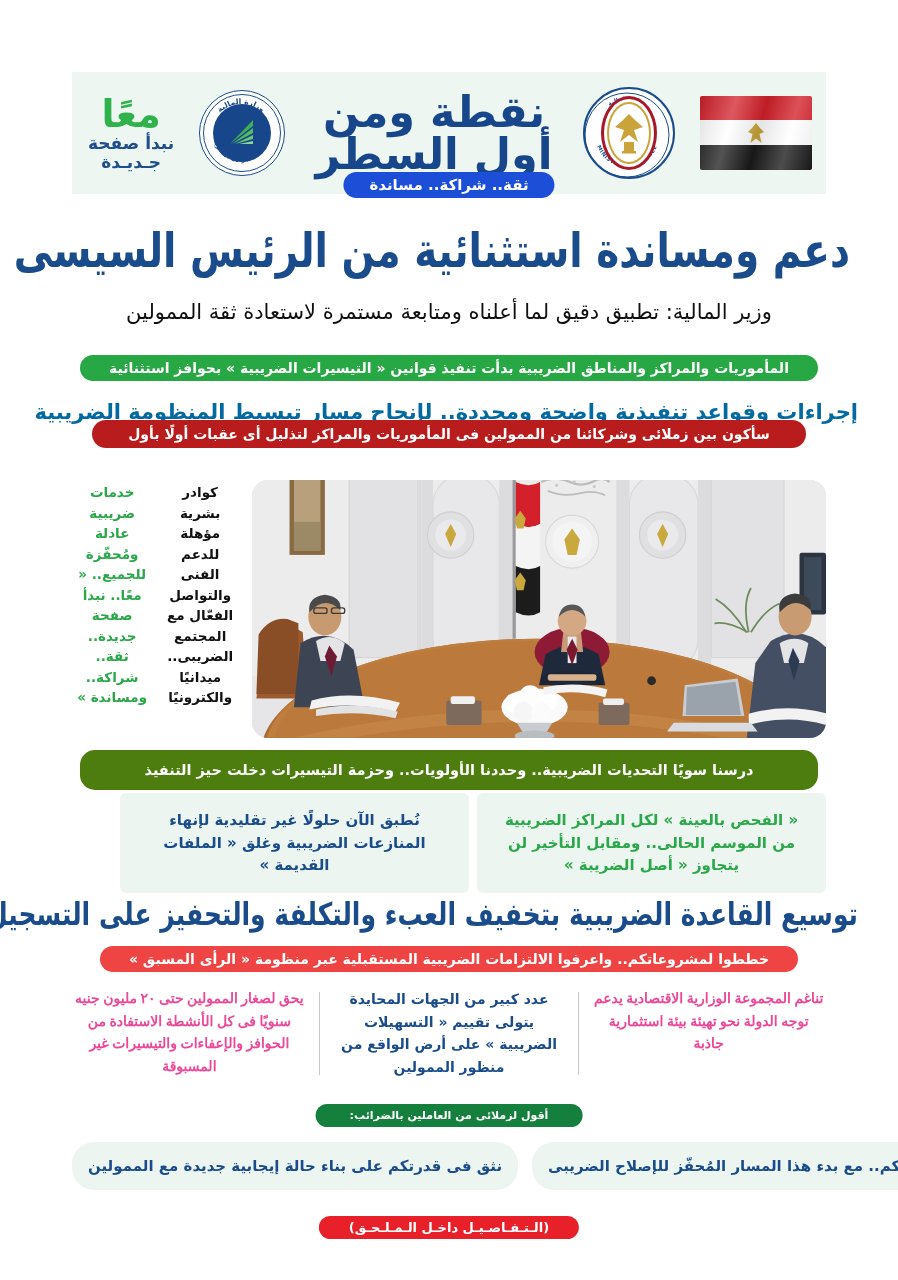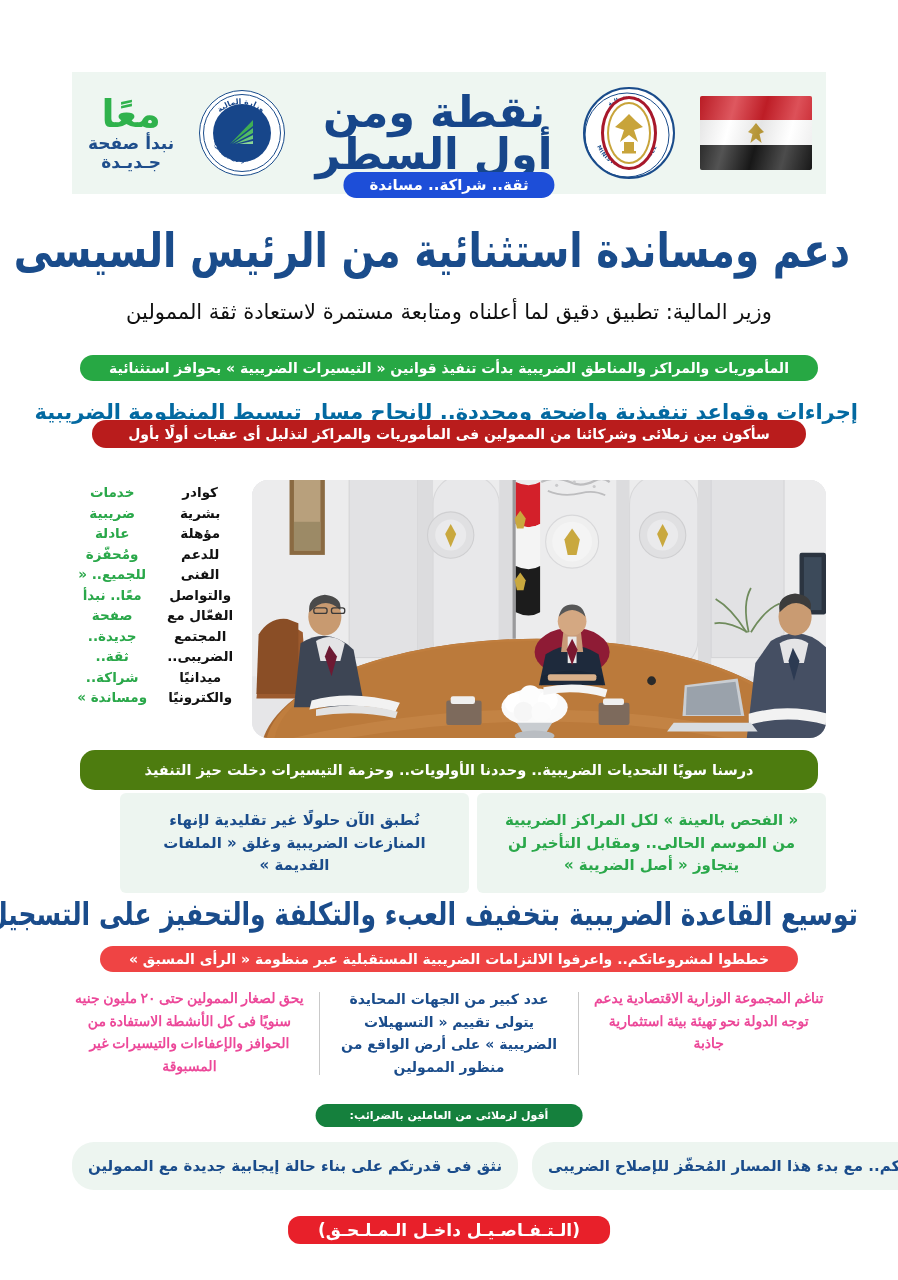--- a/index.html
+++ b/index.html
@@ -433,21 +433,21 @@
   }
 
   .badge-red {
     position: absolute;
     top: 1216px;
     left: 50%;
     transform: translateX(-50%);
     background: #e8202a;
     border-radius: 12px;
     color: #ffffff;
-    font-size: 17px;
+    font-size: 13px;
     font-weight: bold;
     padding: 4px 30px;
     letter-spacing: 0.5px;
     white-space: nowrap;
   }
 </style>
 </head>
 <body>
 
 <div class="page">

